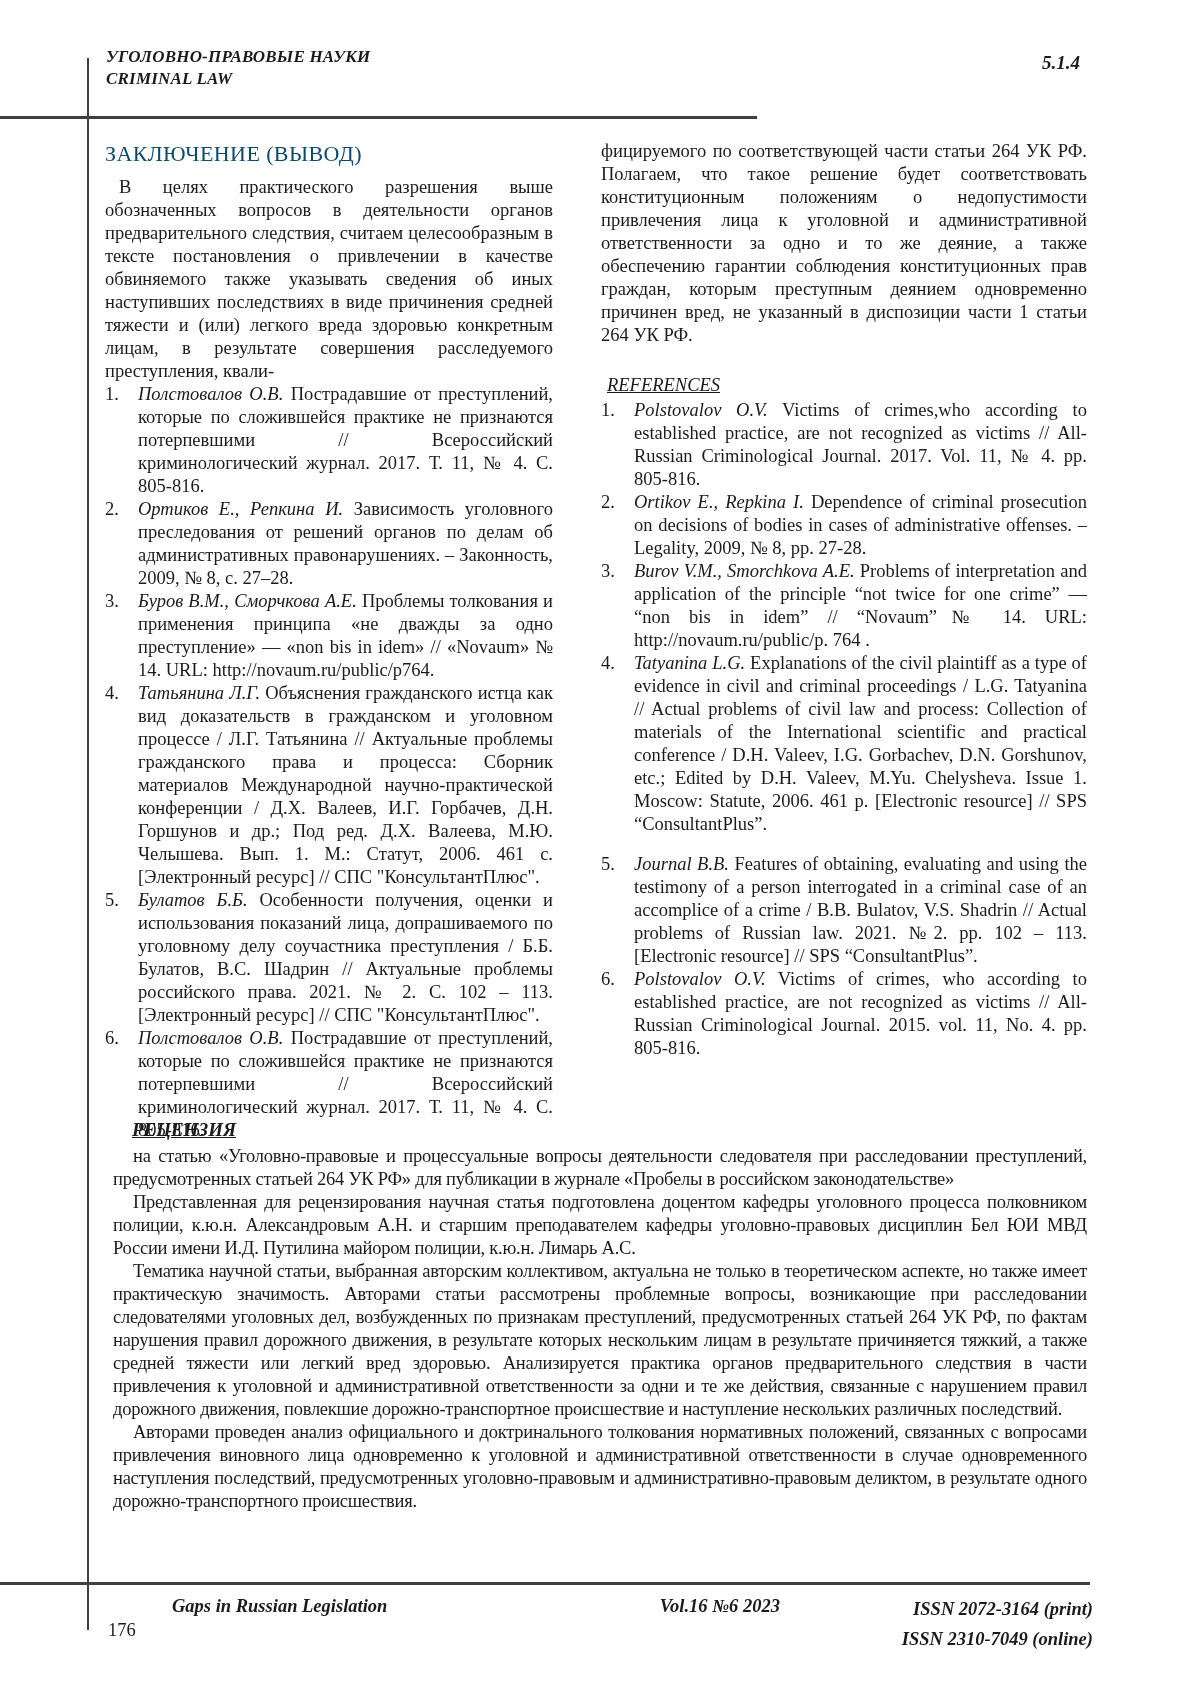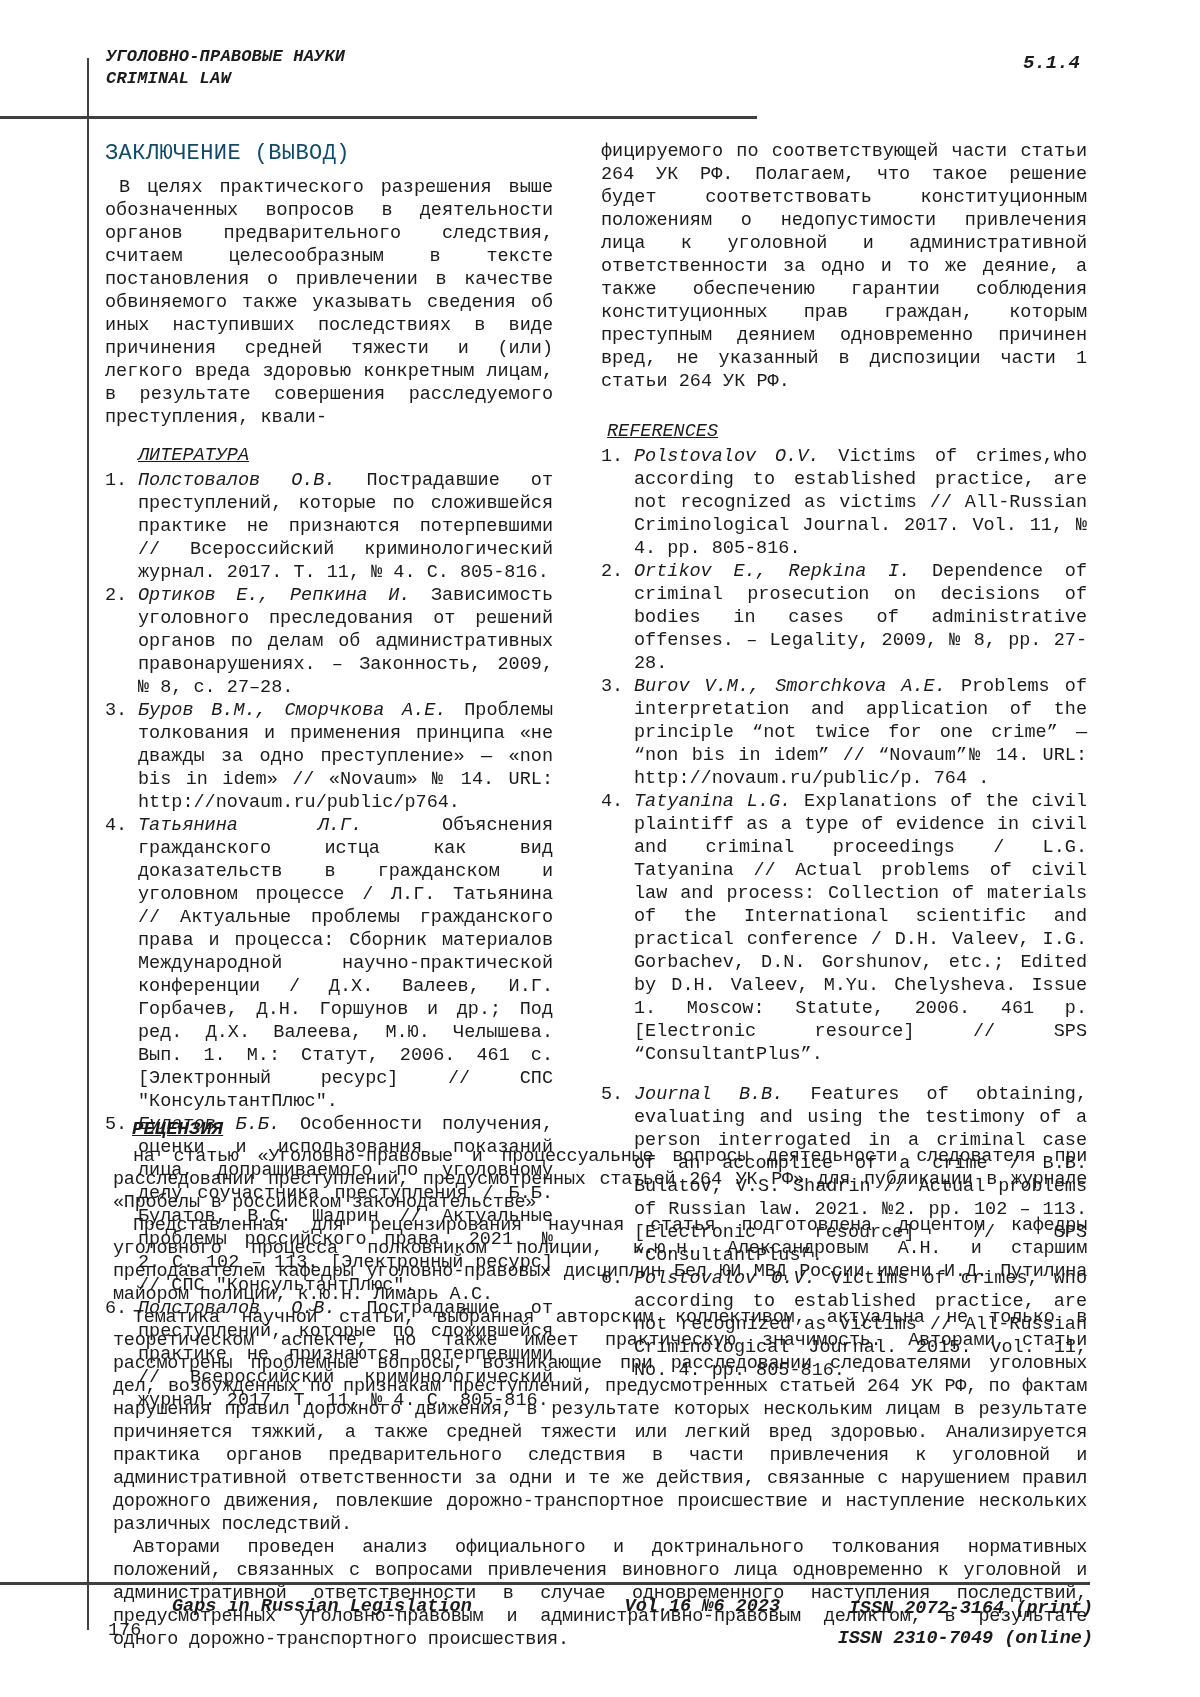--- a/index.html
+++ b/index.html
@@ -1,20 +1,20 @@
 <!DOCTYPE html>
 <html><head>
 <meta charset="utf-8">
 <style>
   html,body{margin:0;padding:0;background:#e8e8e8;}
   .page{
     position:relative;
     width:1200px;height:1697px;
     background:#ffffff;
-    font-family:Liberation Mono, monospace;
+    font-family:Liberation Serif, serif;
     color:#1b1b1b;
     overflow:hidden;
   }
   
   .vline{position:absolute;left:87px;top:58px;width:2px;height:1572px;background:#3f3f3f;}
   .header-rule{position:absolute;left:0;top:116px;width:757px;height:3px;background:#3f3f3f;}
   .footer-rule{position:absolute;left:0;top:1582px;width:1090px;height:3px;background:#3f3f3f;}
   
   .hdr-subject{
     position:absolute;left:106px;top:46px;
@@ -76,21 +76,20 @@
     <div>CRIMINAL LAW</div>
   </div>
   <div class="hdr-code">5.1.4</div>
 
   <div class="columns">
 
     <div class="col">
       <h2 class="section-title">ЗАКЛЮЧЕНИЕ (ВЫВОД)</h2>
       <p class="para indent">В целях практического разрешения выше обозначенных вопросов в деятельности органов предварительного следствия, считаем целесообразным в тексте постановления о привлечении в качестве обвиняемого также указывать сведения об иных наступивших последствиях в виде причинения средней тяжести и (или) легкого вреда здоровью конкретным лицам, в результате совершения расследуемого преступления, квали-</p>
 
-      <div class="list-heading">ЛИТЕРАТУРА</div>
 
       <div class="ref-item">
         <span class="ref-num">1.</span>
         <span class="ref-body"><span class="au">Полстовалов О.В.</span> <span>Пострадавшие от преступлений, которые по сложившейся практике не признаются потерпевшими // Всероссийский криминологический журнал. 2017. Т. 11, № 4. С. 805-816.</span></span>
       </div>
       <div class="ref-item">
         <span class="ref-num">2.</span>
         <span class="ref-body"><span class="au">Ортиков Е., Репкина И.</span> <span>Зависимость уголовного преследования от решений органов по делам об административных правонарушениях. – Законность, 2009, № 8, с. 27–28.</span></span>
       </div>
       <div class="ref-item">

